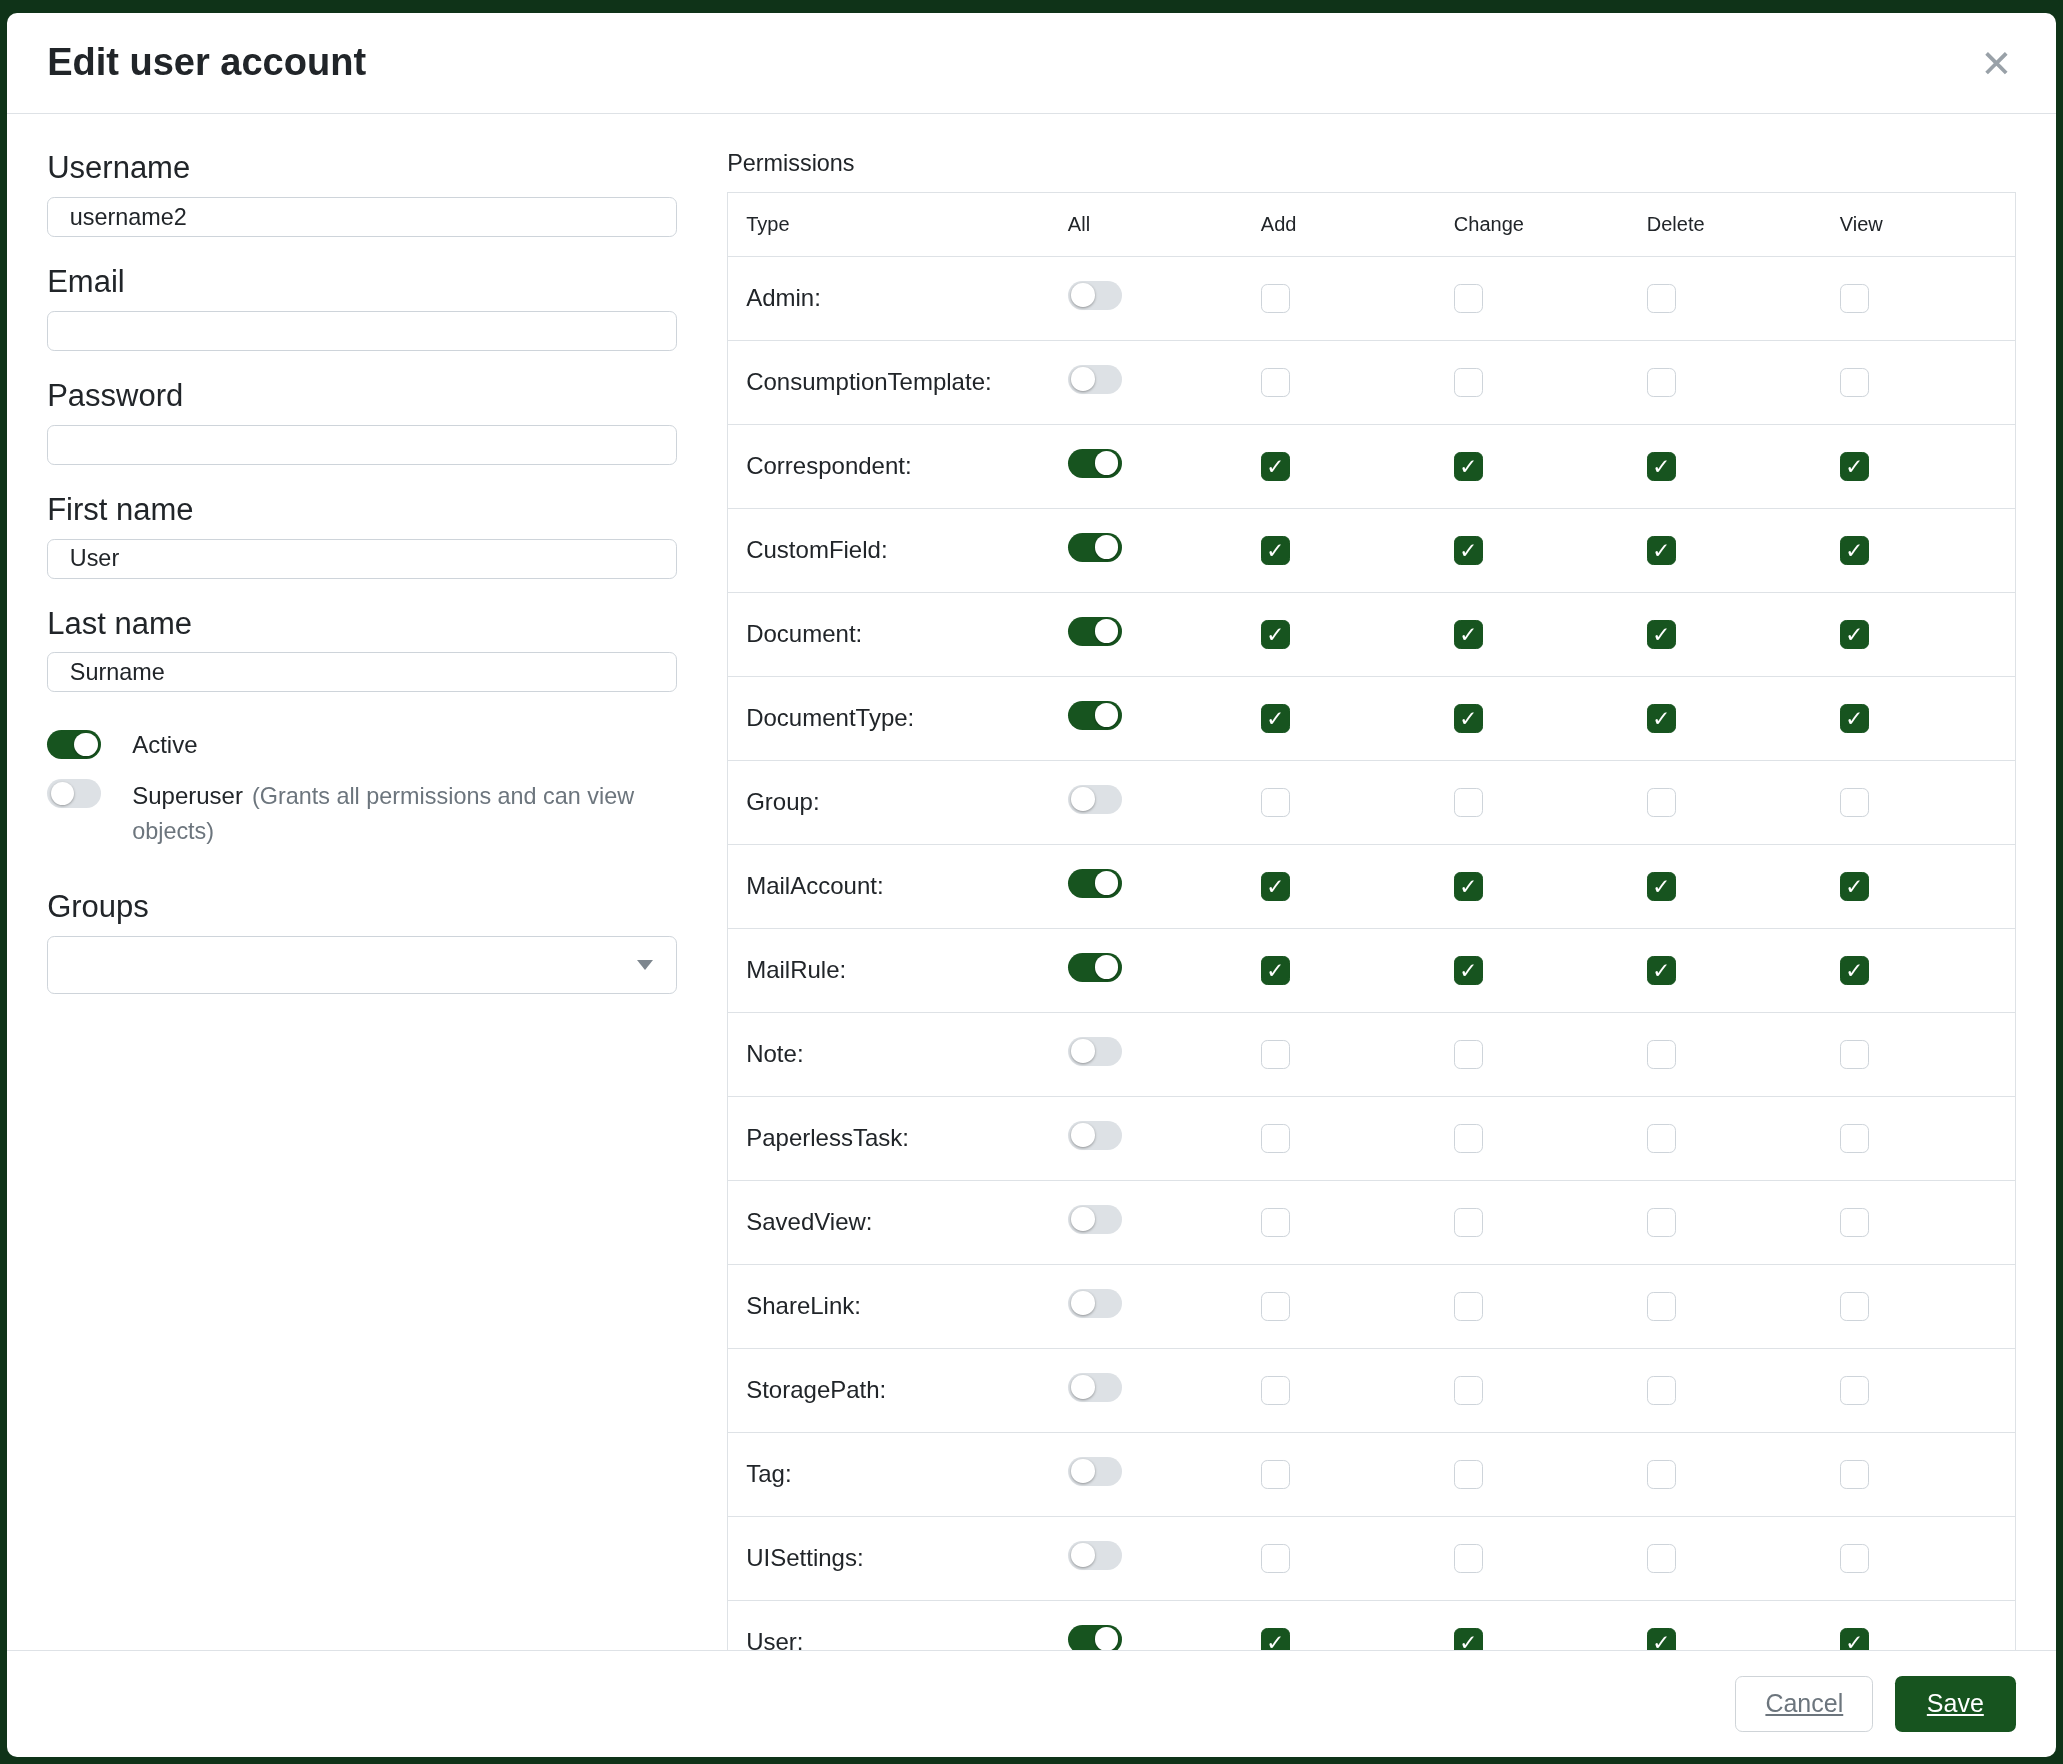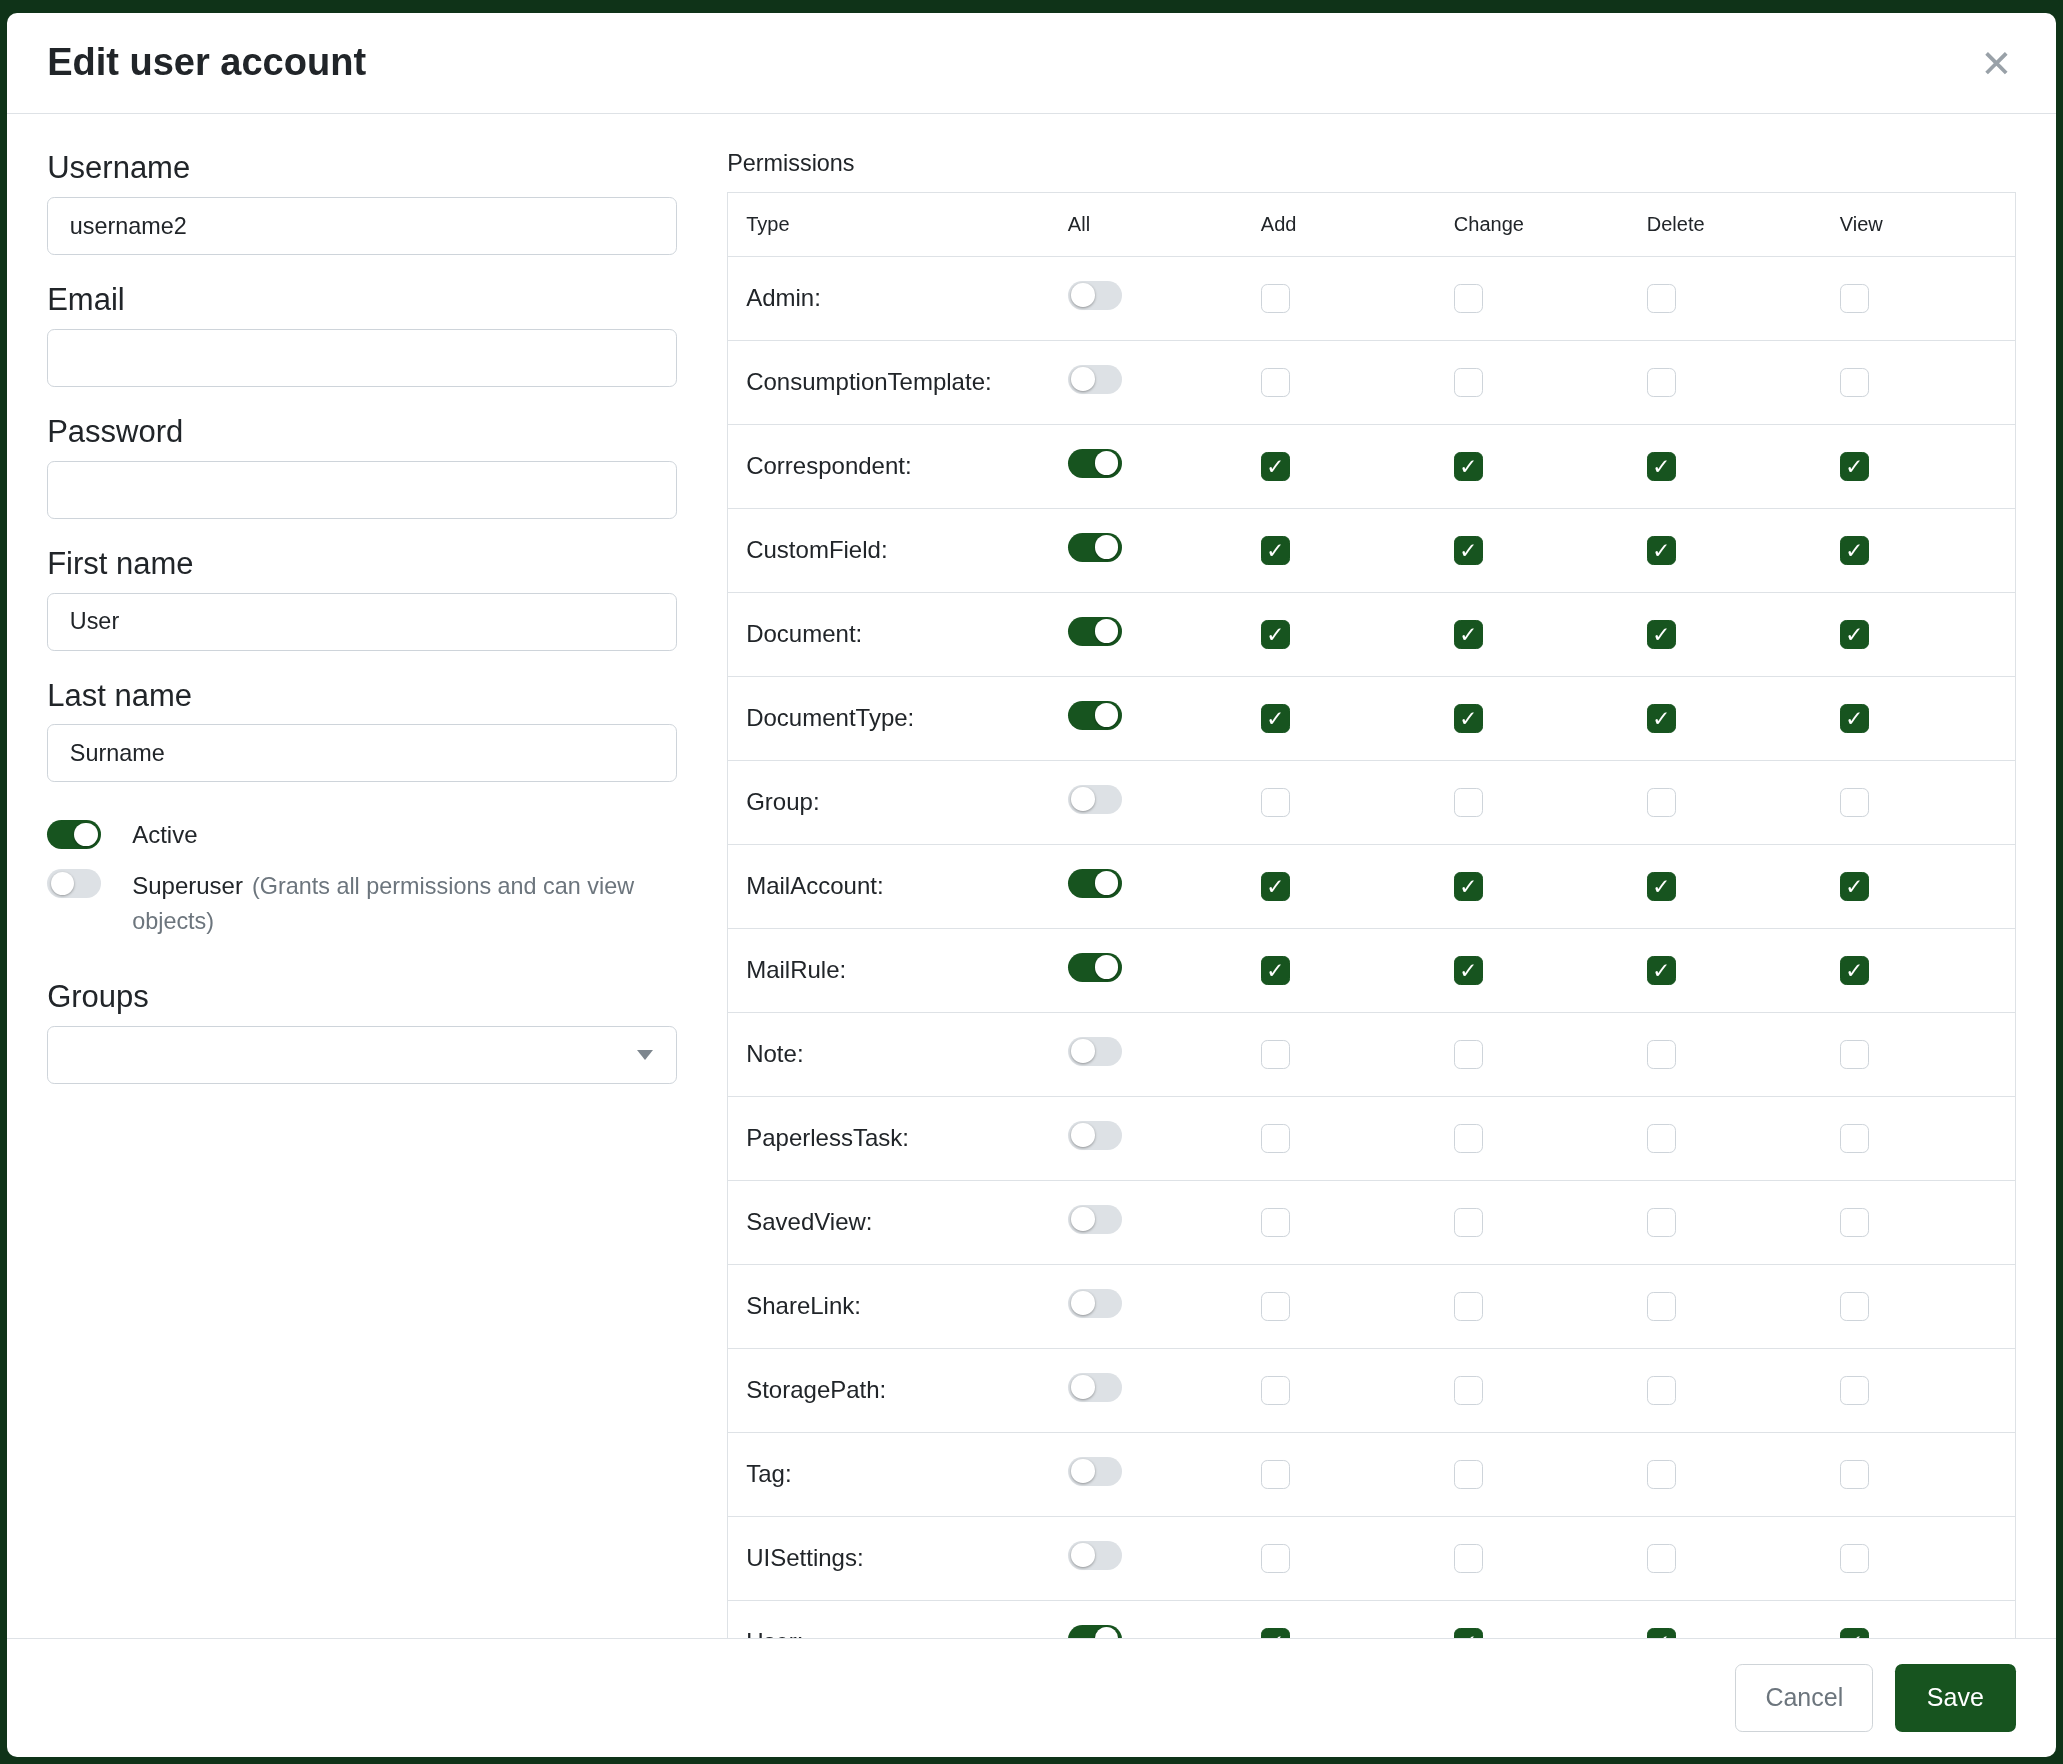--- a/index.html
+++ b/index.html
@@ -25,21 +25,21 @@
     background:none; border:none; font-size:38px; line-height:1;
     color:#99a1a8; cursor:pointer; padding:5.4px 3.6px; font-family:inherit;
   }
   
   .modal-body { flex:1; display:flex; gap:50px; padding:36px 40px 0 40px; overflow:hidden; }
   .left-col { width:630px; flex:none; }
   .right-col { flex:1; min-width:0; }
 
   .field-label { display:block; font-size:31px; color:#212529; margin-bottom:10.8px; }
   .text-input {
-    width:100%; height:58px; border:0.9px solid #ced4da; border-radius:7.2px;
+    width:100%; height:40px; border:0.9px solid #ced4da; border-radius:7.2px;
     font-size:23.4px; color:#212529; padding:0 21.6px; font-family:inherit;
     margin-bottom:27px; outline:none; background:#fff;
   }
   
   .toggle {
     width:54px; height:29px; border-radius:14.4px; background:#dde1e5;
     position:relative; display:inline-block; flex:none; cursor:pointer;
   }
   .toggle .knob {
     position:absolute; top:2.7px; left:3.6px; width:23.4px; height:23.4px;
@@ -88,21 +88,21 @@
   .checkbox.checked::after {
     content:"✓"; position:absolute; left:0; top:0; right:0; bottom:0;
     display:flex; align-items:center; justify-content:center;
     color:#ffffff; font-size:21.6px; font-weight:700;
   }
   
   .modal-footer {
     border-top:0.9px solid #dee2e6; padding:25px 40px;
     display:flex; justify-content:flex-end; align-items:center; gap:21.6px;
   }
-  .btn { height:68px; border-radius:7.2px; font-size:25px; font-family:inherit; cursor:pointer; }
+  .btn { height:56px; border-radius:7.2px; font-size:25px; font-family:inherit; cursor:pointer;text-decoration:underline; }
   .btn-cancel { background:#ffffff; color:#6c757d; border:0.9px solid #cfd4d8; padding:0 29px; }
   .btn-save { background:#17541f; color:#ffffff; border:none; padding:0 32px; }
 </style>
 </head>
 <body>
 
 <div class="modal">
 
   <div class="modal-header">
     <div class="modal-title">Edit user account</div>

